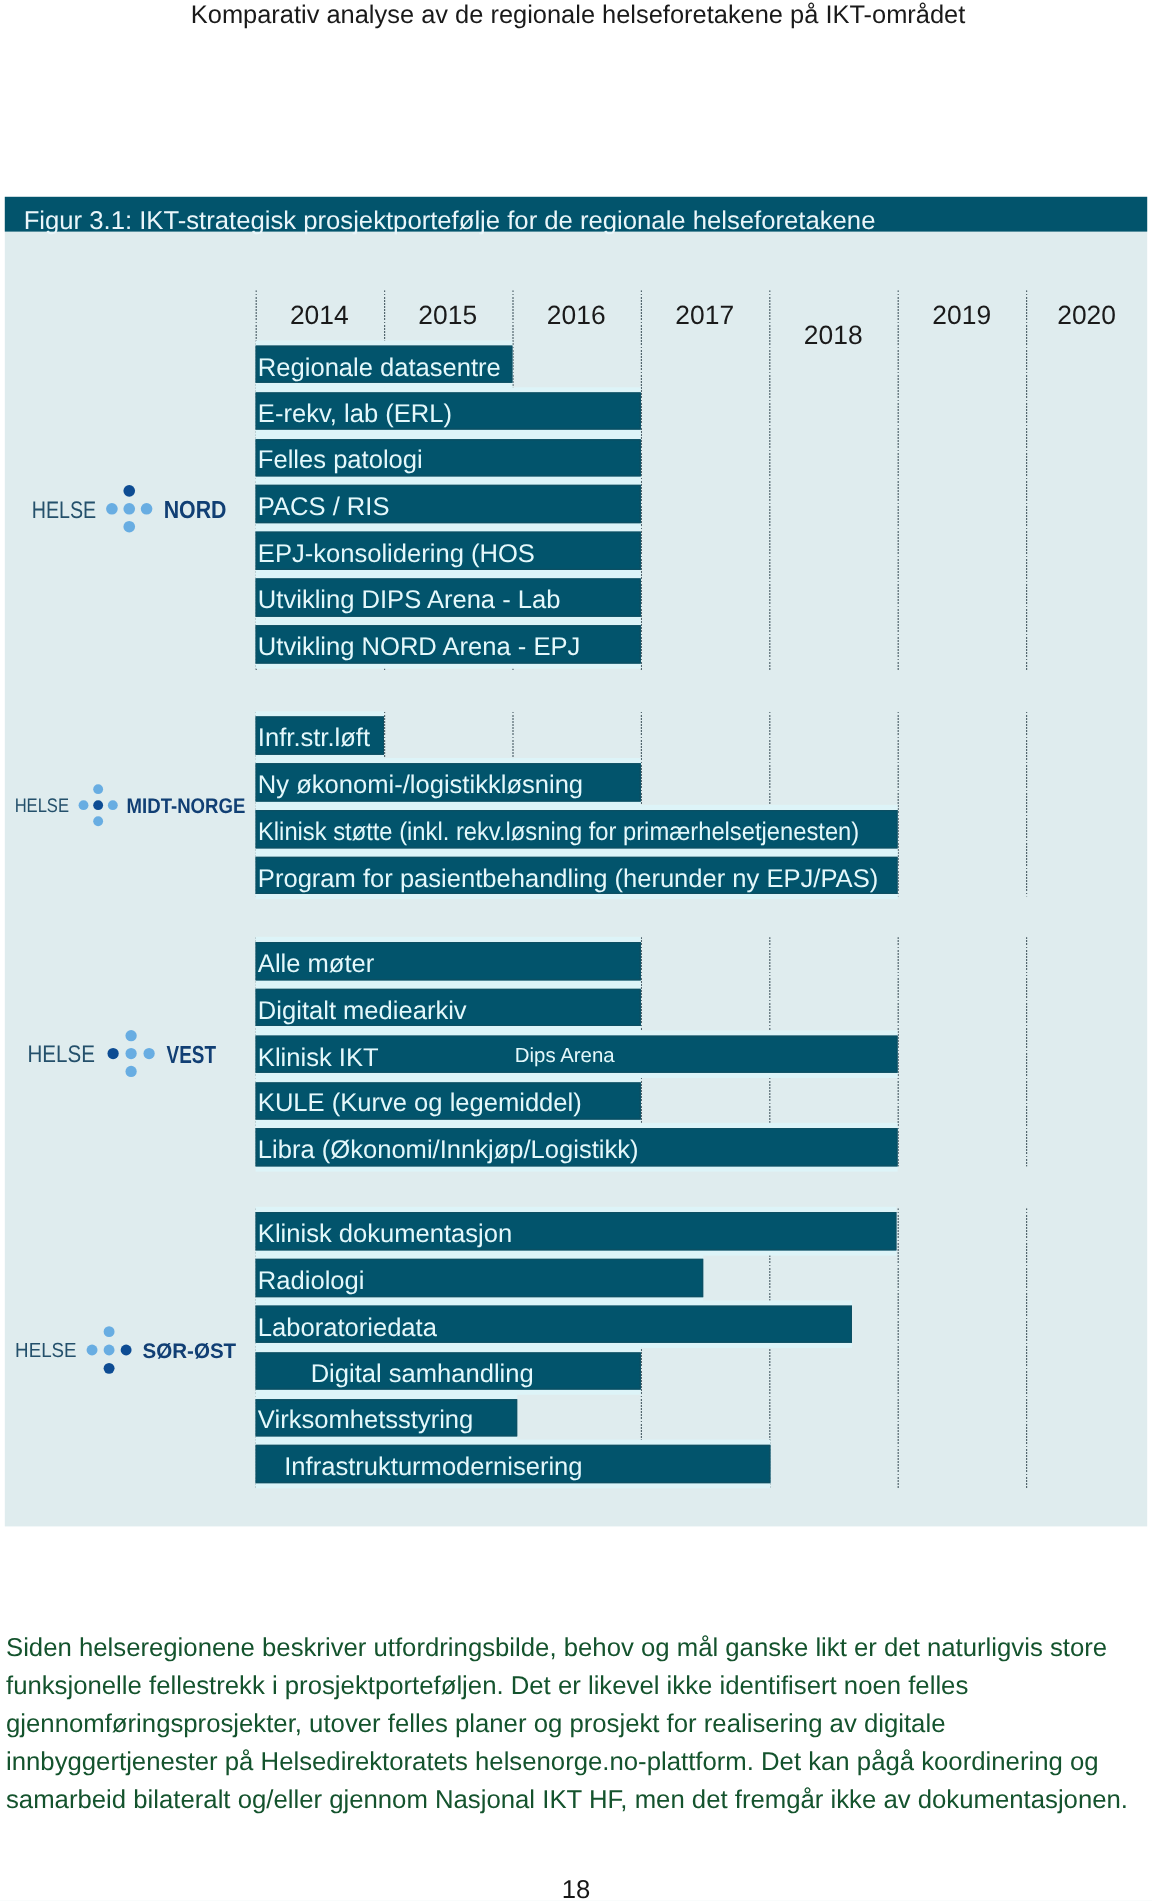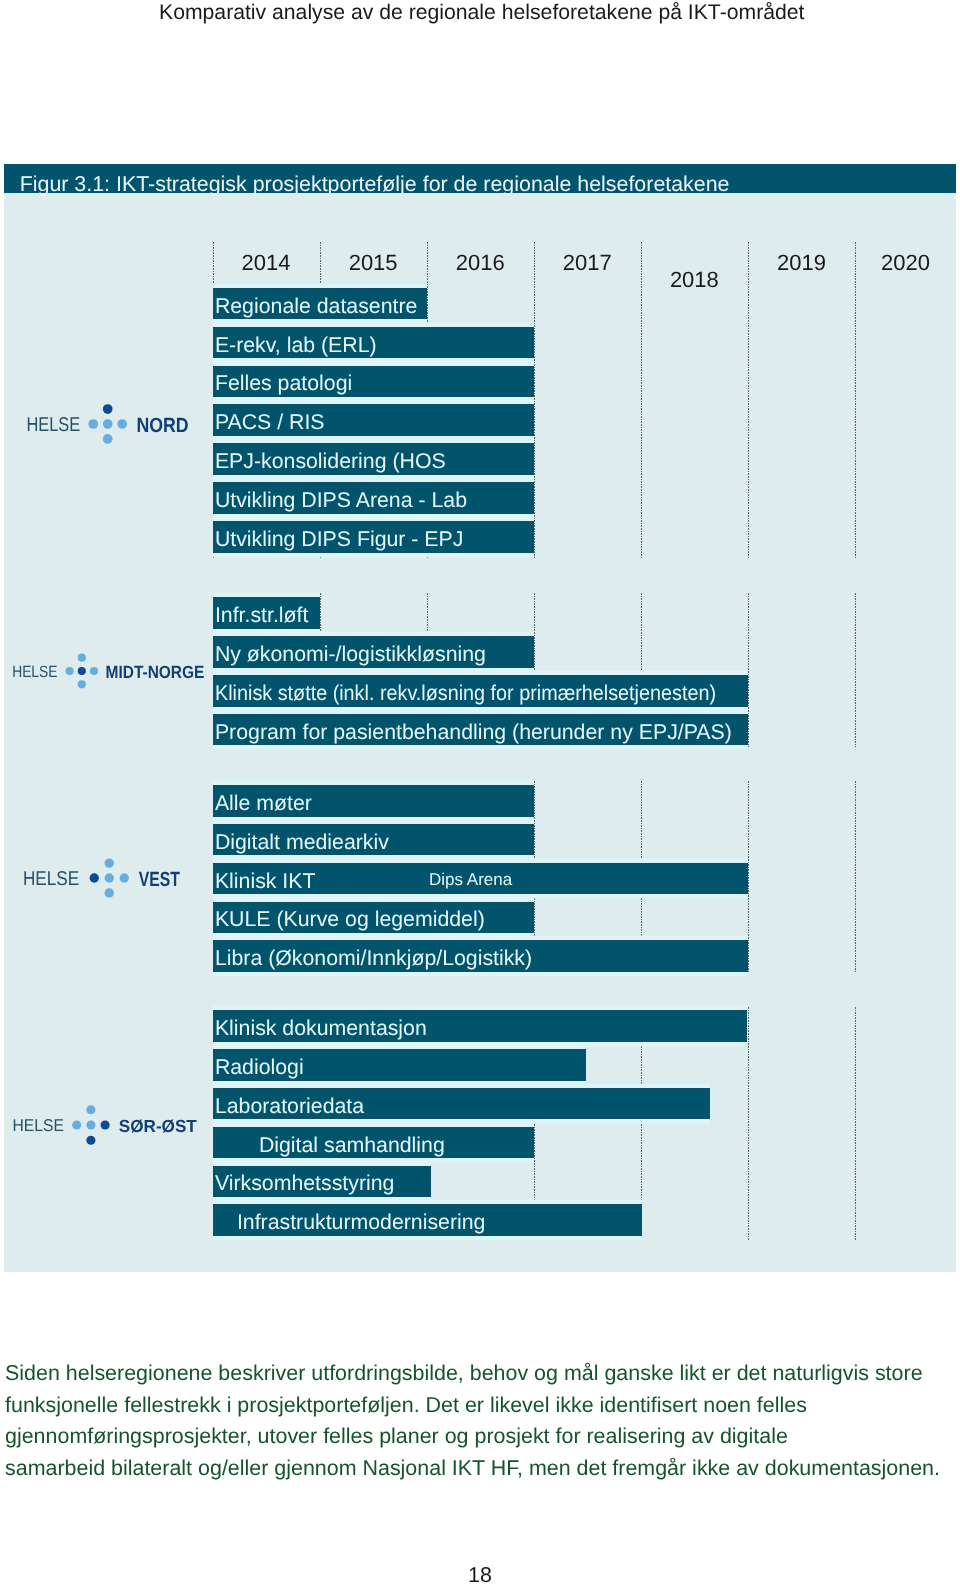--- a/index.html
+++ b/index.html
@@ -138,21 +138,21 @@
       <div class="bar-label" style="left: 210.9px; top: 130.05px;">E-rekv, lab (ERL)</div>
       <div class="bar" style="left: 208.5px; width: 321.24px; top: 161.1px; height: 31.6px;"></div>
       <div class="bar-label" style="left: 210.9px; top: 168.9px;">Felles patologi</div>
       <div class="bar" style="left: 208.5px; width: 321.24px; top: 199.95px; height: 31.6px;"></div>
       <div class="bar-label" style="left: 210.9px; top: 207.75px;">PACS / RIS</div>
       <div class="bar" style="left: 208.5px; width: 321.24px; top: 238.8px; height: 31.6px;"></div>
       <div class="bar-label" style="left: 210.9px; top: 246.6px;">EPJ-konsolidering (HOS</div>
       <div class="bar" style="left: 208.5px; width: 321.24px; top: 277.65px; height: 31.6px;"></div>
       <div class="bar-label" style="left: 210.9px; top: 285.45px;">Utvikling DIPS Arena - Lab</div>
       <div class="bar" style="left: 208.5px; width: 321.24px; top: 316.5px; height: 31.6px;"></div>
-      <div class="bar-label" style="left: 210.9px; top: 324.3px;">Utvikling DIPS Figur - EPJ</div>
+      <div class="bar-label" style="left: 210.9px; top: 324.3px;">Utvikling NORD Arena - EPJ</div>
       <div class="bar" style="left: 208.5px; width: 107.08px; top: 392.8px; height: 31.6px;"></div>
       <div class="bar-label" style="left: 210.9px; top: 400.6px;">Infr.str.løft</div>
       <div class="bar" style="left: 208.5px; width: 321.24px; top: 431.65px; height: 31.6px;"></div>
       <div class="bar-label" style="left: 210.9px; top: 439.45px;">Ny økonomi-/logistikkløsning</div>
       <div class="bar" style="left: 208.5px; width: 535.4px; top: 470.5px; height: 31.6px;"></div>
       <div class="bar-label" style="left: 210.9px; top: 478.3px; transform-origin: left top; transform: scaleX(0.928987);">Klinisk støtte (inkl. rekv.løsning for primærhelsetjenesten)</div>
       <div class="bar" style="left: 208.5px; width: 535.4px; top: 509.35px; height: 31.6px;"></div>
       <div class="bar-label" style="left: 210.9px; top: 517.15px;">Program for pasientbehandling (herunder ny EPJ/PAS)</div>
       <div class="bar" style="left: 208.5px; width: 321.24px; top: 580.5px; height: 31.6px;"></div>
       <div class="bar-label" style="left: 210.9px; top: 588.3px;">Alle møter</div>
@@ -177,15 +177,16 @@
       <div class="bar-label" style="left: 210.9px; top: 968.9px;">Virksomhetsstyring</div>
       <div class="bar" style="left: 208.5px; width: 429.391px; top: 999.95px; height: 31.6px;"></div>
       <div class="bar-label" style="left: 210.9px; top: 1007.75px; margin-left: 22px;">Infrastrukturmodernisering</div>
     </div>
 </div>
 
 <div id="body-text">
   <div class="ln">Siden helseregionene beskriver utfordringsbilde, behov og mål ganske likt er det naturligvis store</div>
   <div class="ln">funksjonelle fellestrekk i prosjektporteføljen. Det er likevel ikke identifisert noen felles</div>
   <div class="ln">gjennomføringsprosjekter, utover felles planer og prosjekt for realisering av digitale</div>
+  <div class="ln">innbyggertjenester på Helsedirektoratets helsenorge.no-plattform. Det kan pågå koordinering og</div>
   <div class="ln">samarbeid bilateralt og/eller gjennom Nasjonal IKT HF, men det fremgår ikke av dokumentasjonen.</div>
 </div>
 <div id="page-number">18</div>
 
 </body></html>

